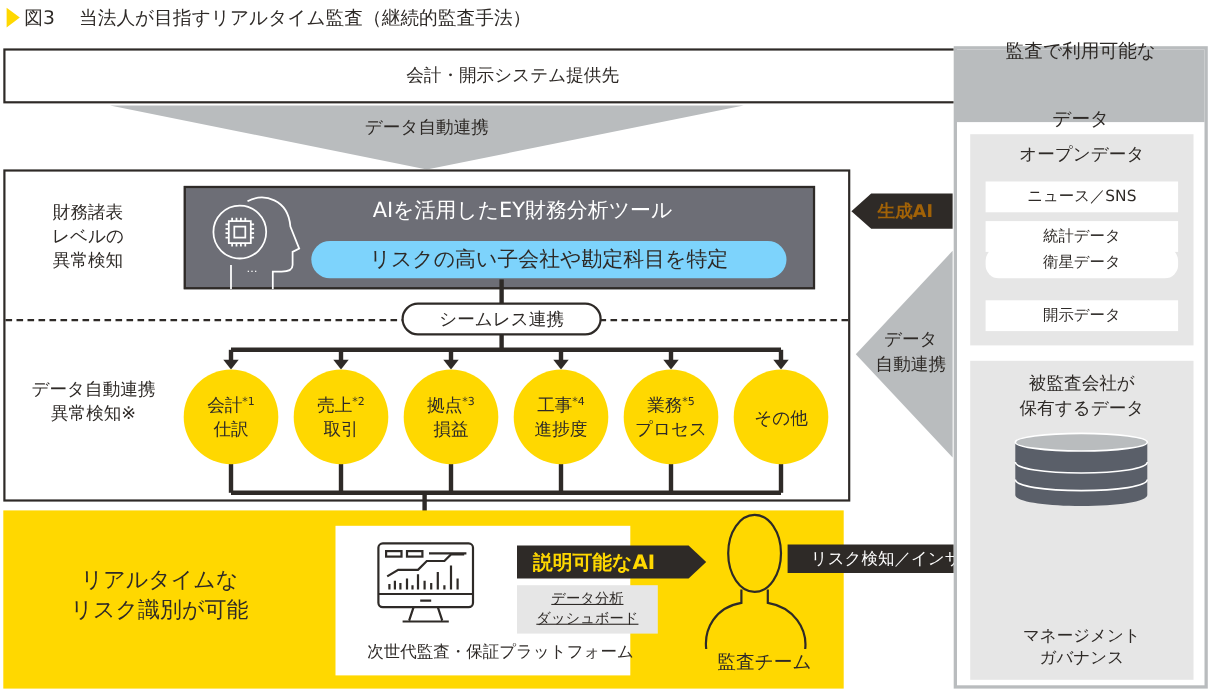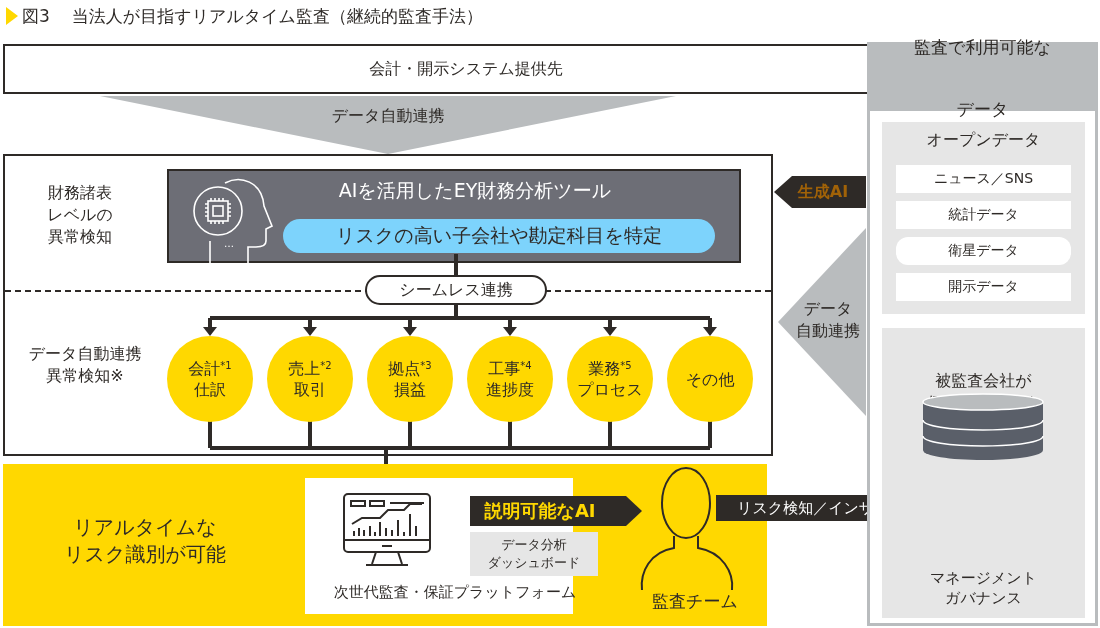--- a/index.html
+++ b/index.html
@@ -33,36 +33,36 @@
 
   .circle { width: 86px; height: 86px; border-radius: 50%; background: #ffd800; font-size: 16px; line-height: 21px; text-align: center; display: flex; flex-direction: column; align-items: center; justify-content: center; color: #2e2a27; }
   .circle sup { font-size: 10px; vertical-align: top; position: relative; top: -3px; }
 
   
   #yellow-band { left: 3px; top: 464px; width: 764px; height: 162px; background: #ffd800; }
   #realtime-label { left: 40px; top: 514px; width: 210px; font-size: 20px; line-height: 27px; text-align: center; }
 
   #platform-box { left: 305px; top: 478px; width: 268px; height: 136px; background: #fff; }
   #platform-label { left: 305px; top: 583px; width: 300px; text-align: center; font-size: 15px; }
-  #dashboard-box { left: 470px; top: 532px; width: 128px; height: 44px; background: #e6e6e6; font-size: 13px; line-height: 18px; text-align: center; }
+  #dashboard-box { left: 470px; top: 532px; width: 128px; height: 44px; background: #e6e6e6; font-size: 13px; line-height: 18px; text-align: center; text-decoration: underline; }
 
   #xai-arrow-label { left: 470px; top: 496px; width: 140px; height: 30px; color: #ffd800; font-size: 18px; font-weight: bold; }
 
   #team-label { left: 640px; top: 590px; width: 110px; text-align: center; font-size: 17px; }
 
   #risk-arrow-label { left: 716px; top: 493px; width: 240px; height: 30px; color: #fff; font-size: 15px; }
 
   
   #data-panel { left: 867px; top: 42px; width: 231px; height: 584px; border: 3px solid #b9bcbe; background: #fff; }
   #data-panel-header { left: 870px; top: 45px; width: 225px; height: 66px; background: #b9bcbe; font-size: 17px; line-height: 22px; }
   #open-data-box { left: 882px; top: 122px; width: 203px; height: 192px; background: #e6e6e6; }
   #open-data-title { left: 882px; top: 130px; width: 203px; text-align: center; font-size: 16px; }
   .data-item { left: 896px; width: 175px; height: 28px; background: #fff; font-size: 14px; }
   #company-data-box { left: 882px; top: 328px; width: 203px; height: 290px; background: #e6e6e6; }
-  #company-data-title { left: 882px; top: 338px; width: 203px; text-align: center; font-size: 16px; line-height: 22px; margin-top: 32px; }
+  #company-data-title { left: 882px; top: 338px; width: 203px; text-align: center; font-size: 16px; line-height: 22px; }
   #mgmt-label { left: 882px; top: 568px; width: 203px; text-align: center; font-size: 15px; line-height: 20px; }
 
   #genai-label { left: 787px; top: 178px; width: 72px; height: 28px; color: #a16207; font-size: 16px; font-weight: bold; }
   #auto-link-right-label { left: 790px; top: 298px; width: 76px; text-align: center; font-size: 16px; line-height: 22px; }
 
   svg.overlay { position: absolute; left: 0; top: 0; width: 1100px; height: 628px; pointer-events: none; }
 </style>
 </head>
 <body>
 
@@ -240,21 +240,21 @@
 <div id="data-panel" class="abs"></div>
 <div id="data-panel-header" class="abs center" style="flex-direction:column;gap:40px;">
   <div>監査で利用可能な</div>
   <div>データ</div>
 </div>
 
 <div id="open-data-box" class="abs"></div>
 <div id="open-data-title" class="abs">オープンデータ</div>
 <div class="abs data-item center" style="top:165px;">ニュース／SNS</div>
 <div class="abs data-item center" style="top:201px;">統計データ</div>
-<div class="abs data-item center" style="top:237px;border-radius:12px;">衛星データ</div>
+<div class="abs data-item center" style="top:225px;border-radius:12px;">衛星データ</div>
 <div class="abs data-item center" style="top:273px;">開示データ</div>
 
 <div id="company-data-box" class="abs"></div>
 <div id="company-data-title" class="abs">
   <div>被監査会社が</div>
   <div>保有するデータ</div>
 </div>
 
 <svg class="abs" style="left:920px;top:392px;width:126px;height:70px;" viewBox="0 0 126 70">
   <path d="M3,10 V58 C3,64 30,68 63,68 C96,68 123,64 123,58 V10 Z" fill="#5a5f69"></path>

